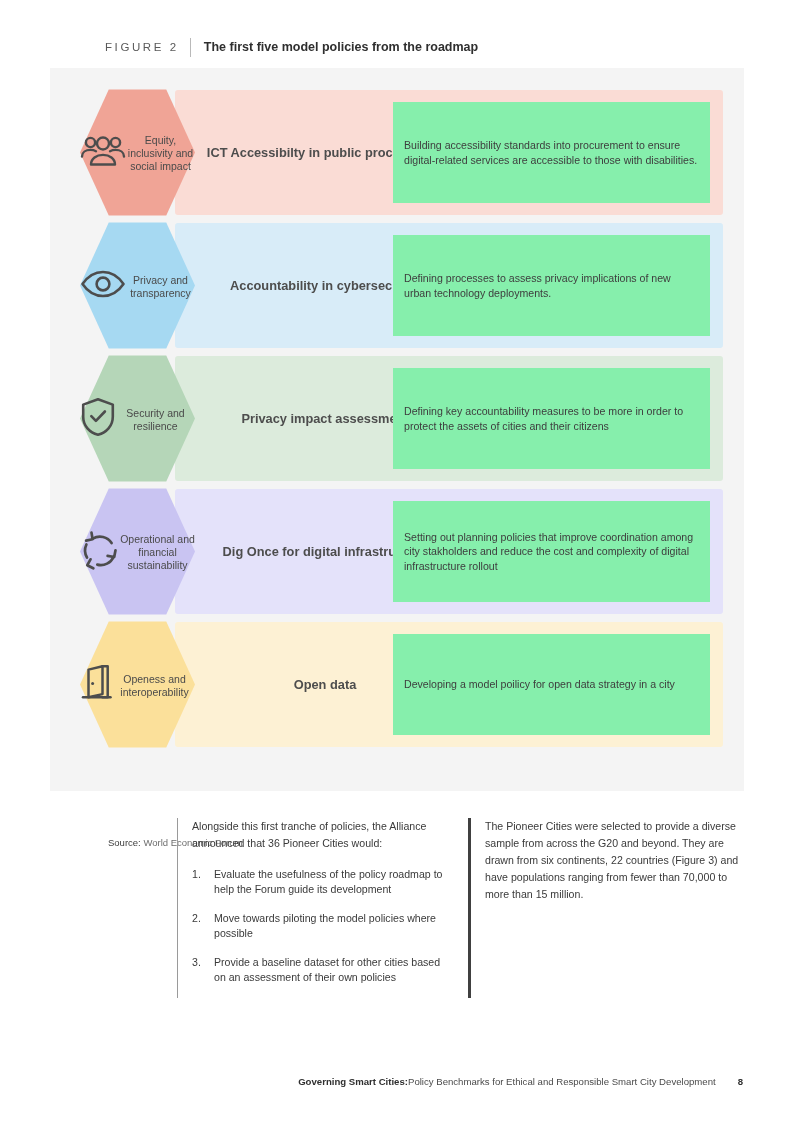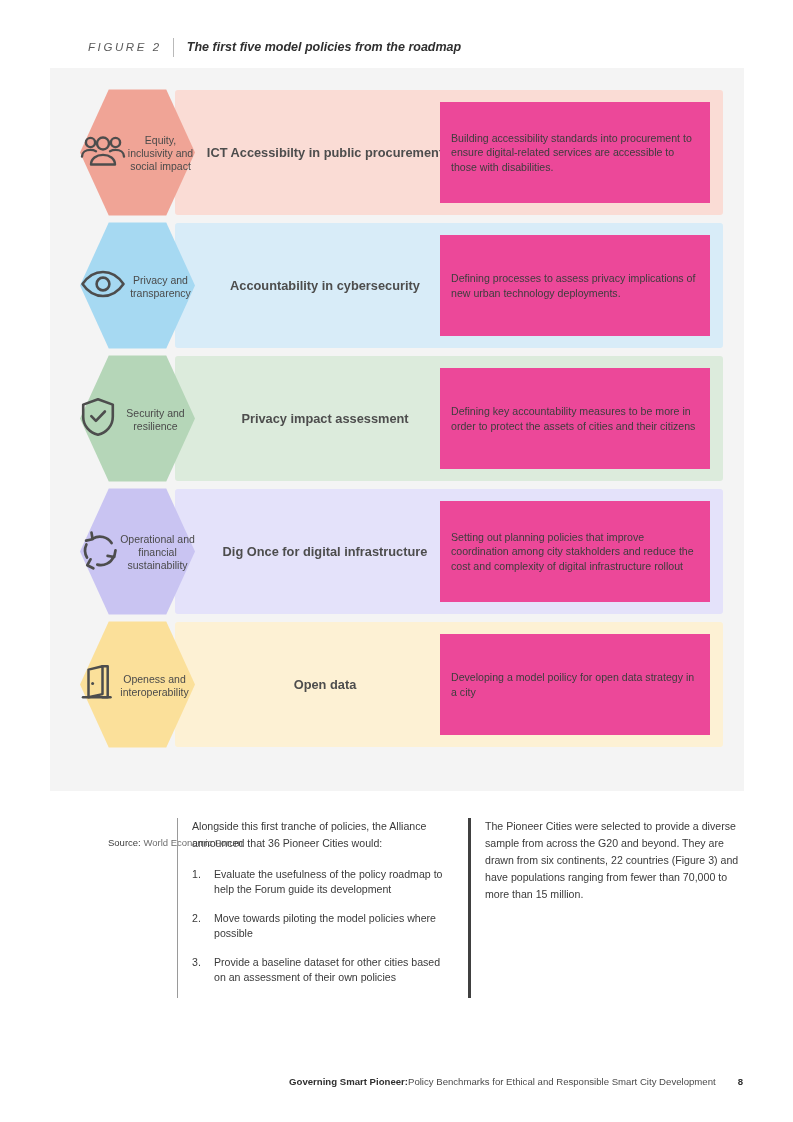--- a/index.html
+++ b/index.html
@@ -6,22 +6,22 @@
   html, body {
     width: 793px; height: 1122px;
     background: #ffffff;
     font-family: "Liberation Sans", sans-serif;
     -webkit-font-smoothing: antialiased;
   }
   .page { position: relative; width: 793px; height: 1122px; background:#fff; }
 
   
   .fig-caption {
-    position: absolute; left: 88px; top: 37px;
-    display: flex; align-items: center; height: 20px; font-style: italic;
+    position: absolute; left: 105px; top: 37px;
+    display: flex; align-items: center; height: 20px;
   }
   .fig-label {
     font-size: 11.5px; letter-spacing: 2.6px; color: #5a5a5a;
     font-weight: 400; white-space: nowrap;
   }
   .fig-divider {
     width: 1px; height: 19px; background: #b9b9b9;
     margin: 0 13px 0 11px;
   }
   .fig-title {
@@ -83,22 +83,22 @@
     position: absolute; left: 125px; top: 0;
     width: 240px; height: 125px;
     display: flex; align-items: center; justify-content: center;
     text-align: center;
     font-size: 12.8px; line-height: 17px; font-weight: 700; color: #4d4d4d;
     z-index: 2;
   }
 
   .desc-card {
     position: absolute; right: 13px; top: 12px;
-    width: 270px; height: 101px;
-    background: #ec4899;
+    width: 317px; height: 101px;
+    background: #86efac;
     display: flex; align-items: center;
     padding: 0 11px;
     z-index: 2;
   }
   .desc-text {
     font-size: 10.6px; line-height: 14.5px; color: #3d3d3d;
   }
 
   
   .source {
@@ -288,18 +288,18 @@
             <div class="ol-body">Provide a baseline dataset for other cities based on an assessment of their own policies</div>
           </div>
         </div>
     </div>
     <div class="col-right">
       <div class="body-text">The Pioneer Cities were selected to provide a diverse sample from across the G20 and beyond. They are drawn from six continents, 22 countries (Figure 3) and have populations ranging from fewer than 70,000 to more than 15 million.</div>
     </div>
   </div>
 
   <div class="footer">
-    <span class="ft-title">Governing Smart Pioneer:</span>
+    <span class="ft-title">Governing Smart Cities:</span>
       <span class="ft-rest"> Policy Benchmarks for Ethical and Responsible Smart City Development</span>
     <span class="ft-page">8</span>
   </div>
 
 </div>
 
 </body></html>

